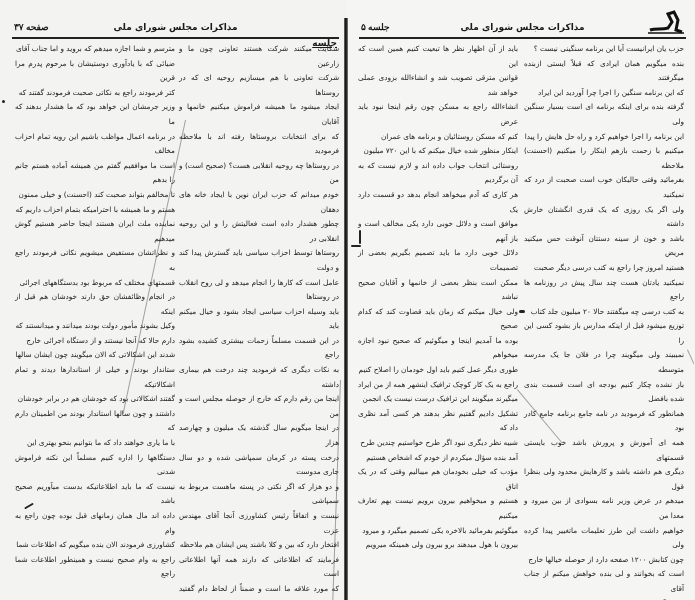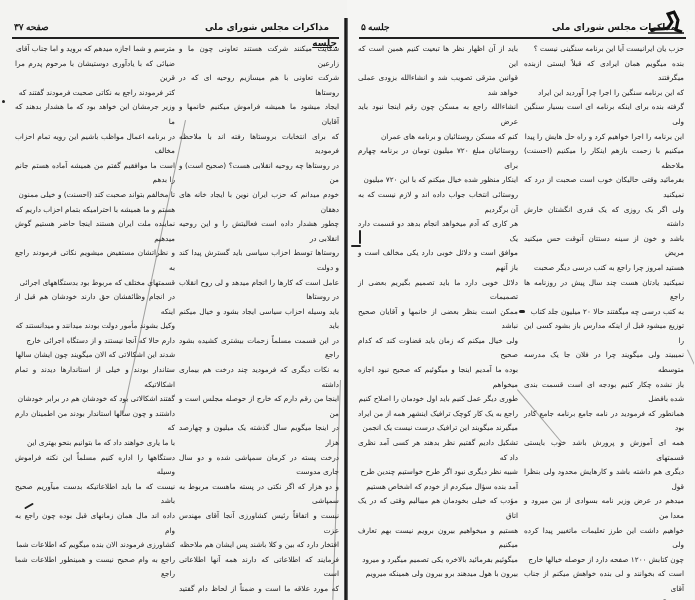--- a/index.html
+++ b/index.html
@@ -20,21 +20,21 @@
     .page.right { background: #f5f5f3; }
     .gutter {
       position: absolute; left: 344px; top: 18px; width: 4px; height: 582px;
       background: linear-gradient(to right, #777, #111 40%, #222 60%, #888);
     }
     .header {
       position: absolute; top: 22px; left: 14px; right: 10px; height: 14px;
       font-size: 9px; font-weight: bold; direction: rtl;
     }
     .header .h-r { position: absolute; right: 0; top: 16px; text-decoration: underline; }
-    .header .h-c { position: absolute; left: 0; right: 8px; text-align: right; top: 0; }
+    .header .h-c { position: absolute; left: 0; right: 0; text-align: center; top: 0; }
     .header .h-l { position: absolute; left: 0; top: 0; font-family: Liberation Serif, serif; }
     .rule {
       position: absolute; top: 37px; left: 12px; right: 8px; height: 1.5px; background: #222;
     }
     .col {
       position: absolute; top: 42px; width: 160px;
       direction: rtl; text-align: justify;
       font-size: 7.3px; line-height: 14.6px;
       font-family: "DejaVu Sans", sans-serif;
       color: #222;
@@ -105,21 +105,21 @@
       <p>و نظراتشان مستفیض میشویم نکاتی فرمودند راجع به</p>
       <p>قسمتهای مختلف که مربوط بود بدستگاههای اجرائی</p>
       <p>در انجام وظائفشان حق دارند خودشان هم قبل از اینکه</p>
       <p>وکیل بشوند مأمور دولت بودند میدانند و میدانستند که</p>
       <p>دارم حالا که آنجا نیستند و از دستگاه اجرائی خارج</p>
       <p>شدند این اشکالاتی که الان میگویند چون ایشان سالها</p>
       <p>ستاندار بودند و خیلی از استاندارها دیدند و تمام اشکالاتیکه</p>
       <p>گفتند اشکالاتی بود که خودشان هم در برابر خودشان</p>
       <p>داشتند و چون سالها استاندار بودند من اطمینان دارم که</p>
       <p>با ما یاری خواهند داد که ما بتوانیم بنحو بهتری این</p>
-      <p>دستگاهها را اداره کنیم مسلماً این نکته فراموش وسیله</p>
+      <p>دستگاهها را اداره کنیم مسلماً این نکته فراموش شدنی</p>
       <p>نیست که ما باید اطلاعاتیکه بدست میآوریم صحیح باشد</p>
       <p>داده اند مال همان زمانهای قبل بوده چون راجع به وام</p>
       <p>کشاورزی فرمودند الان بنده میگویم که اطلاعات شما</p>
       <p>راجع به وام صحیح نیست و همینطور اطلاعات شما راجع</p>
 
     </div>
 
     <div class="mark" style="left:24px;top:505px;width:10px;height:2px;transform:rotate(-30deg);"></div>
     <div class="mark" style="left:2px;top:100px;width:3px;height:3px;"></div>
     <div class="pencil" style="left:185px;top:120px;height:300px;transform:rotate(12deg);"></div>
@@ -163,21 +163,20 @@
       <p>است که بخوانند و لی بنده خواهش میکنم از جناب آقای</p>
       <p>وزیر آموزش و پرورش برنامه را توزیع بکنند تا دوستان</p>
 
     </div>
 
     <div class="col c2">
       <p>باید از آن اظهار نظر ها تبعیت کنیم همین است که این</p>
       <p>قوانین مترقی تصویب شد و انشاءالله بزودی عملی خواهد شد</p>
       <p>انشاءالله راجع به مسکن چون رقم اینجا نبود باید عرض</p>
       <p>کنم که مسکن روستائیان و برنامه های عمران</p>
-      <p>روستائیان مبلغ ۷۲۰ میلیون تومان در برنامه چهارم برای</p>
       <p>اینکار منظور شده خیال میکنم که با این ۷۲۰ میلیون</p>
       <p>روستائی انتخاب جواب داده اند و لازم نیست که به آن برگردیم</p>
       <p>هر کاری که آدم میخواهد انجام بدهد دو قسمت دارد یک</p>
       <p>موافق است و دلائل خوبی دارد یکی مخالف است و باز آنهم</p>
       <p>دلائل خوبی دارد ما باید تصمیم بگیریم بعضی از تصمیمات</p>
       <p>ممکن است بنظر بعضی از خانمها و آقایان صحیح نباشد</p>
       <p>ولی خیال میکنم که زمان باید قضاوت کند که کدام صحیح</p>
       <p>بوده ما آمدیم اینجا و میگوئیم که صحیح نبود اجازه میخواهم</p>
       <p>طوری دیگر عمل کنیم باید اول خودمان را اصلاح کنیم</p>
       <p>راجع به یک کار کوچک ترافیک اینشهر همه از من ایراد</p>

